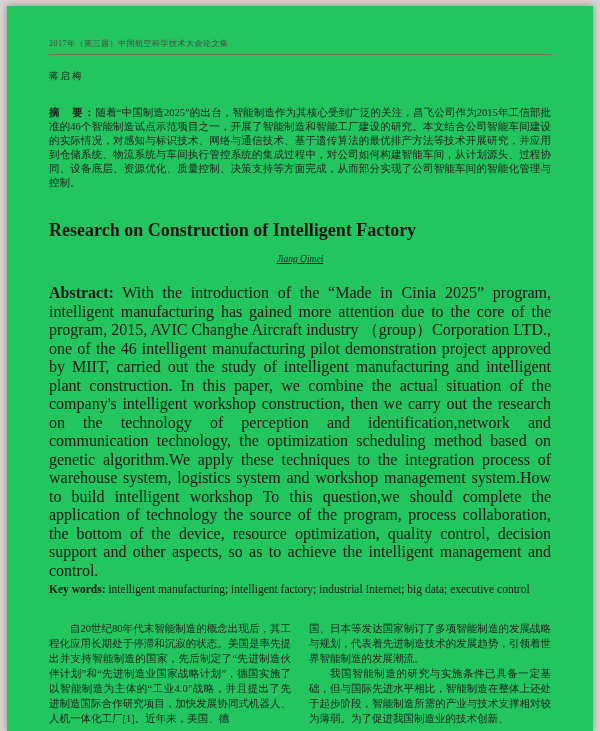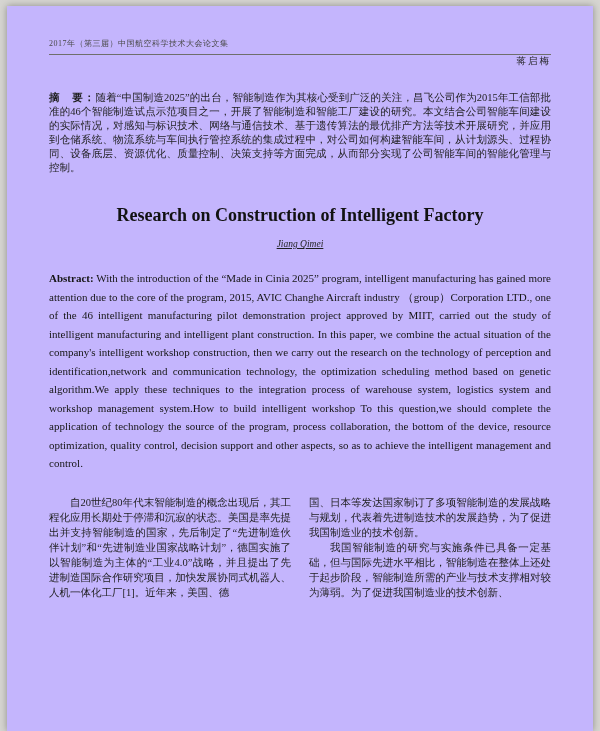--- a/index.html
+++ b/index.html
@@ -6,21 +6,21 @@
   body{
     width:600px;height:731px;
     background:#d6d5d1;
     font-family:"Liberation Serif","DejaVu Serif",serif;
     position:relative;
     overflow:hidden;
   }
   .page{
     position:absolute;
     left:7px;right:7px;top:6px;bottom:0;
-    background:#c4b5fd;
+    background:#22c55e;
     box-shadow:0 0 7px rgba(0,0,0,.35);
     padding:26px 42px 0 42px;
     box-sizing:border-box;
     overflow:hidden;
     color:#1e1e1e;
   }
   .header-text{
     font-size:8px;
     color:#4a4a4a;
     letter-spacing:.5px;
@@ -33,22 +33,23 @@
   .title-zh{
     font-family:"Liberation Sans","DejaVu Sans",sans-serif;
     font-weight:bold;
     font-size:21px;
     letter-spacing:4px;
     text-align:center;
     margin:30px 0 0 0;
     color:#141414;
   }
   .author-zh{
-    text-align:right;
+    text-align:left;
     font-size:9.5px;
+    margin-top:15px;
     letter-spacing:2px;
   }
   .affiliation-zh{
     text-align:center;
     font-size:9px;
     font-weight:bold;
     margin-top:6px;
   }
   .abstract-zh{
     font-size:10.5px;
@@ -62,38 +63,38 @@
   }
   .keywords-zh{
     font-size:10.5px;
     line-height:14px;
     margin:7px 0 0 0;
   }
   .title-en{
     font-family:"Liberation Serif","DejaVu Serif",serif;
     font-weight:bold;
     font-size:18px;
-    text-align:center;
+    text-align:left;
     margin:30px 0 0 0;
     color:#121212;
   }
   .author-en{
     text-align:center;
     font-size:9.5px;
     font-style:italic;
     margin-top:13px;
     text-decoration:underline;
   }
   .affiliation-en{
     text-align:center;
     font-size:9px;
     margin-top:4px;
   }
   .abstract-en{
-    font-size:11px;
+    font-size:16px;
     line-height:18.5px;
     text-align:justify;
     margin:20px 0 0 0;
     color:#161616;
   }
   .abstract-en b, .keywords-en b{font-weight:bold;}
   .keywords-en{
     font-size:11.5px;
     line-height:18.5px;
     text-align:justify;
@@ -131,24 +132,25 @@
   <p class="abstract-zh"><b>摘　要：</b><span>随着“中国制造2025”的出台，智能制造作为其核心受到广泛的关注，昌飞公司作为2015年工信部批准的46个智能制造试点示范项目之一，开展了智能制造和智能工厂建设的研究。本文结合公司智能车间建设的实际情况，对感知与标识技术、网络与通信技术、基于遗传算法的最优排产方法等技术开展研究，并应用到仓储系统、物流系统与车间执行管控系统的集成过程中，对公司如何构建智能车间，从计划源头、过程协同、设备底层、资源优化、质量控制、决策支持等方面完成，从而部分实现了公司智能车间的智能化管理与控制。</span></p>
 
 
   <h2 class="title-en">Research on Construction of Intelligent Factory</h2>
 
   <div class="author-en">Jiang Qimei</div>
 
 
   <p class="abstract-en"><b>Abstract:</b><span> With the introduction of the “Made in Cinia 2025” program, intelligent manufacturing has gained more attention due to the core of the program, 2015, AVIC Changhe Aircraft industry （group）Corporation LTD., one of the 46 intelligent manufacturing pilot demonstration project approved by MIIT, carried out the study of intelligent manufacturing and intelligent plant construction. In this paper, we combine the actual situation of the company's intelligent workshop construction, then we carry out the research on the technology of perception and identification,network and communication technology, the optimization scheduling method based on genetic algorithm.We apply these techniques to the integration process of warehouse system, logistics system and workshop management system.How to build intelligent workshop To this question,we should complete the application of technology the source of the program, process collaboration, the bottom of the device, resource optimization, quality control, decision support and other aspects, so as to achieve the intelligent management and control.</span></p>
 
+  <p class="keywords-en"><b>Key words:</b><span> intelligent manufacturing; intelligent factory; industrial Internet; big data; executive control</span></p>
 
   <div class="columns">
     <div class="col">
       <p class="indent">自20世纪80年代末智能制造的概念出现后，其工程化应用长期处于停滞和沉寂的状态。美国是率先提出并支持智能制造的国家，先后制定了“先进制造伙伴计划”和“先进制造业国家战略计划”，德国实施了以智能制造为主体的“工业4.0”战略，并且提出了先进制造国际合作研究项目，加快发展协同式机器人、人机一体化工厂[1]。近年来，美国、德</p>
     </div>
     <div class="col">
-      <p>国、日本等发达国家制订了多项智能制造的发展战略与规划，代表着先进制造技术的发展趋势，为了促进我国制造业的技术创新。</p>
+      <p>国、日本等发达国家制订了多项智能制造的发展战略与规划，代表着先进制造技术的发展趋势，引领着世界智能制造的发展潮流。</p>
       <p class="indent">我国智能制造的研究与实施条件已具备一定基础，但与国际先进水平相比，智能制造在整体上还处于起步阶段，智能制造所需的产业与技术支撑相对较为薄弱。为了促进我国制造业的技术创新、</p>
     </div>
   </div>
 
 </div>
 
 </body></html>

